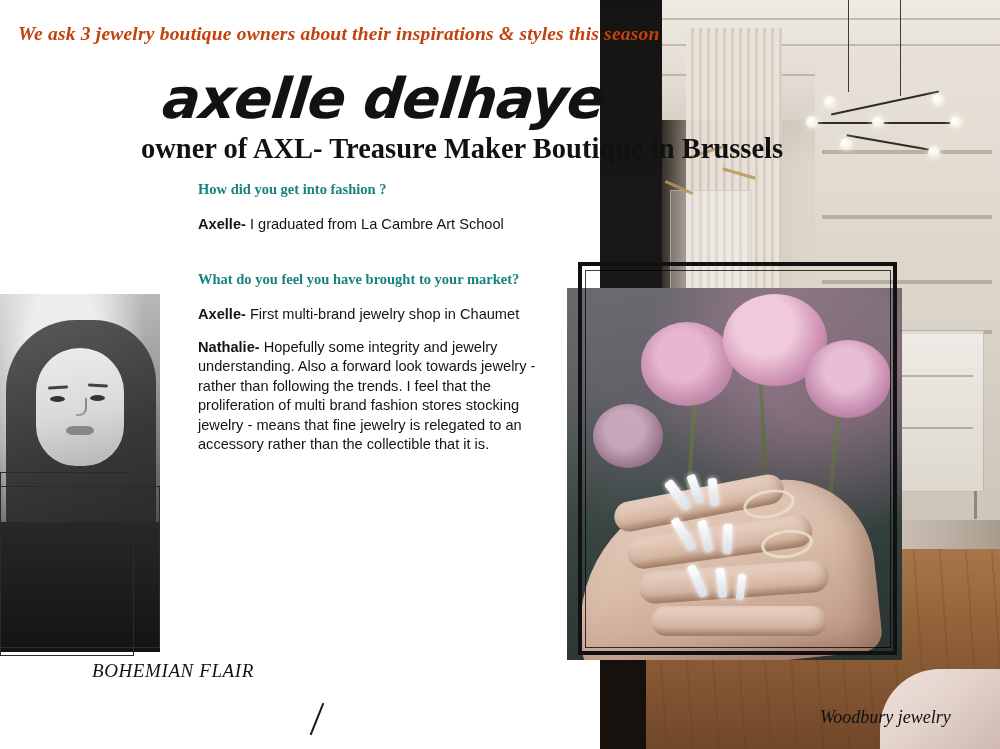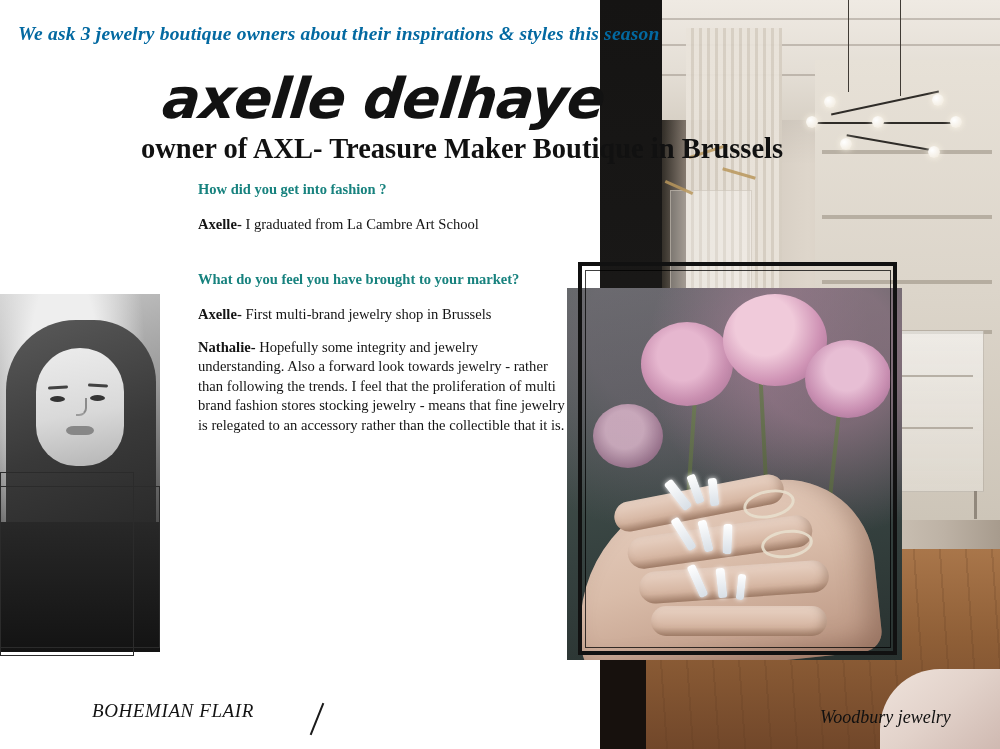--- a/index.html
+++ b/index.html
@@ -285,21 +285,21 @@
   
   .kicker {
     position: absolute;
     left: 18px; top: 23px;
     width: 820px;
     font-family: "Liberation Serif", serif;
     font-style: italic;
     font-weight: bold;
     font-size: 19.5px;
     letter-spacing: .2px;
-    color: #0369a1;
+    color: #c2410c;
     white-space: nowrap;
   }
   .headline {
     position: absolute;
     left: 163px; top: 66px;
     font-family: "DejaVu Sans", sans-serif;
     font-style: italic;
     font-weight: bold;
     font-size: 56px;
     letter-spacing: -1px;
@@ -324,30 +324,30 @@
   .question {
     font-family: "Liberation Serif", serif;
     font-weight: bold;
     font-size: 14.5px;
     color: #17827e;
     line-height: 1.28;
     margin: 0 0 16px 0;
   }
   .q2 { margin-top: 36px; }
   .answer {
-    font-family: Liberation Serif, serif;
+    font-family: Liberation Sans, sans-serif;
     font-size: 14.6px;
     color: #141414;
     line-height: 1.33;
     margin: 0 0 14px 0;
   }
   .answer b { font-weight: bold; }
   .footer-left {
     position: absolute;
-    left: 92px; top: 700px;
+    left: 92px; top: 660px;
     font-family: "Liberation Serif", serif;
     font-style: italic;
     font-size: 19px;
     color: #131313;
     letter-spacing: .6px;
     text-align: center;
   }
   .footer-right {
     position: absolute;
     left: 820px; top: 707px;
@@ -479,21 +479,21 @@
       <b>Axelle-</b><span> I graduated from La Cambre Art School</span>
     </p>
 
 
 
     <p class="question q2">
       <span>What do you feel you have brought to your market?</span>
     </p>
 
     <p class="answer">
-      <b>Axelle-</b><span> First multi-brand jewelry shop in Brussels</span>
+      <b>Axelle-</b><span> First multi-brand jewelry shop in Chaumet</span>
     </p>
 
 
     <p class="answer">
       <b>Nathalie-</b><span> Hopefully some integrity and jewelry understanding. Also a forward look towards jewelry - rather than following the trends. I feel that the proliferation of multi brand fashion stores stocking jewelry - means that fine jewelry is relegated to an accessory rather than the collectible that it is.</span>
     </p>
 
   </div>
 
   <div class="footer-left">BOHEMIAN FLAIR</div>

